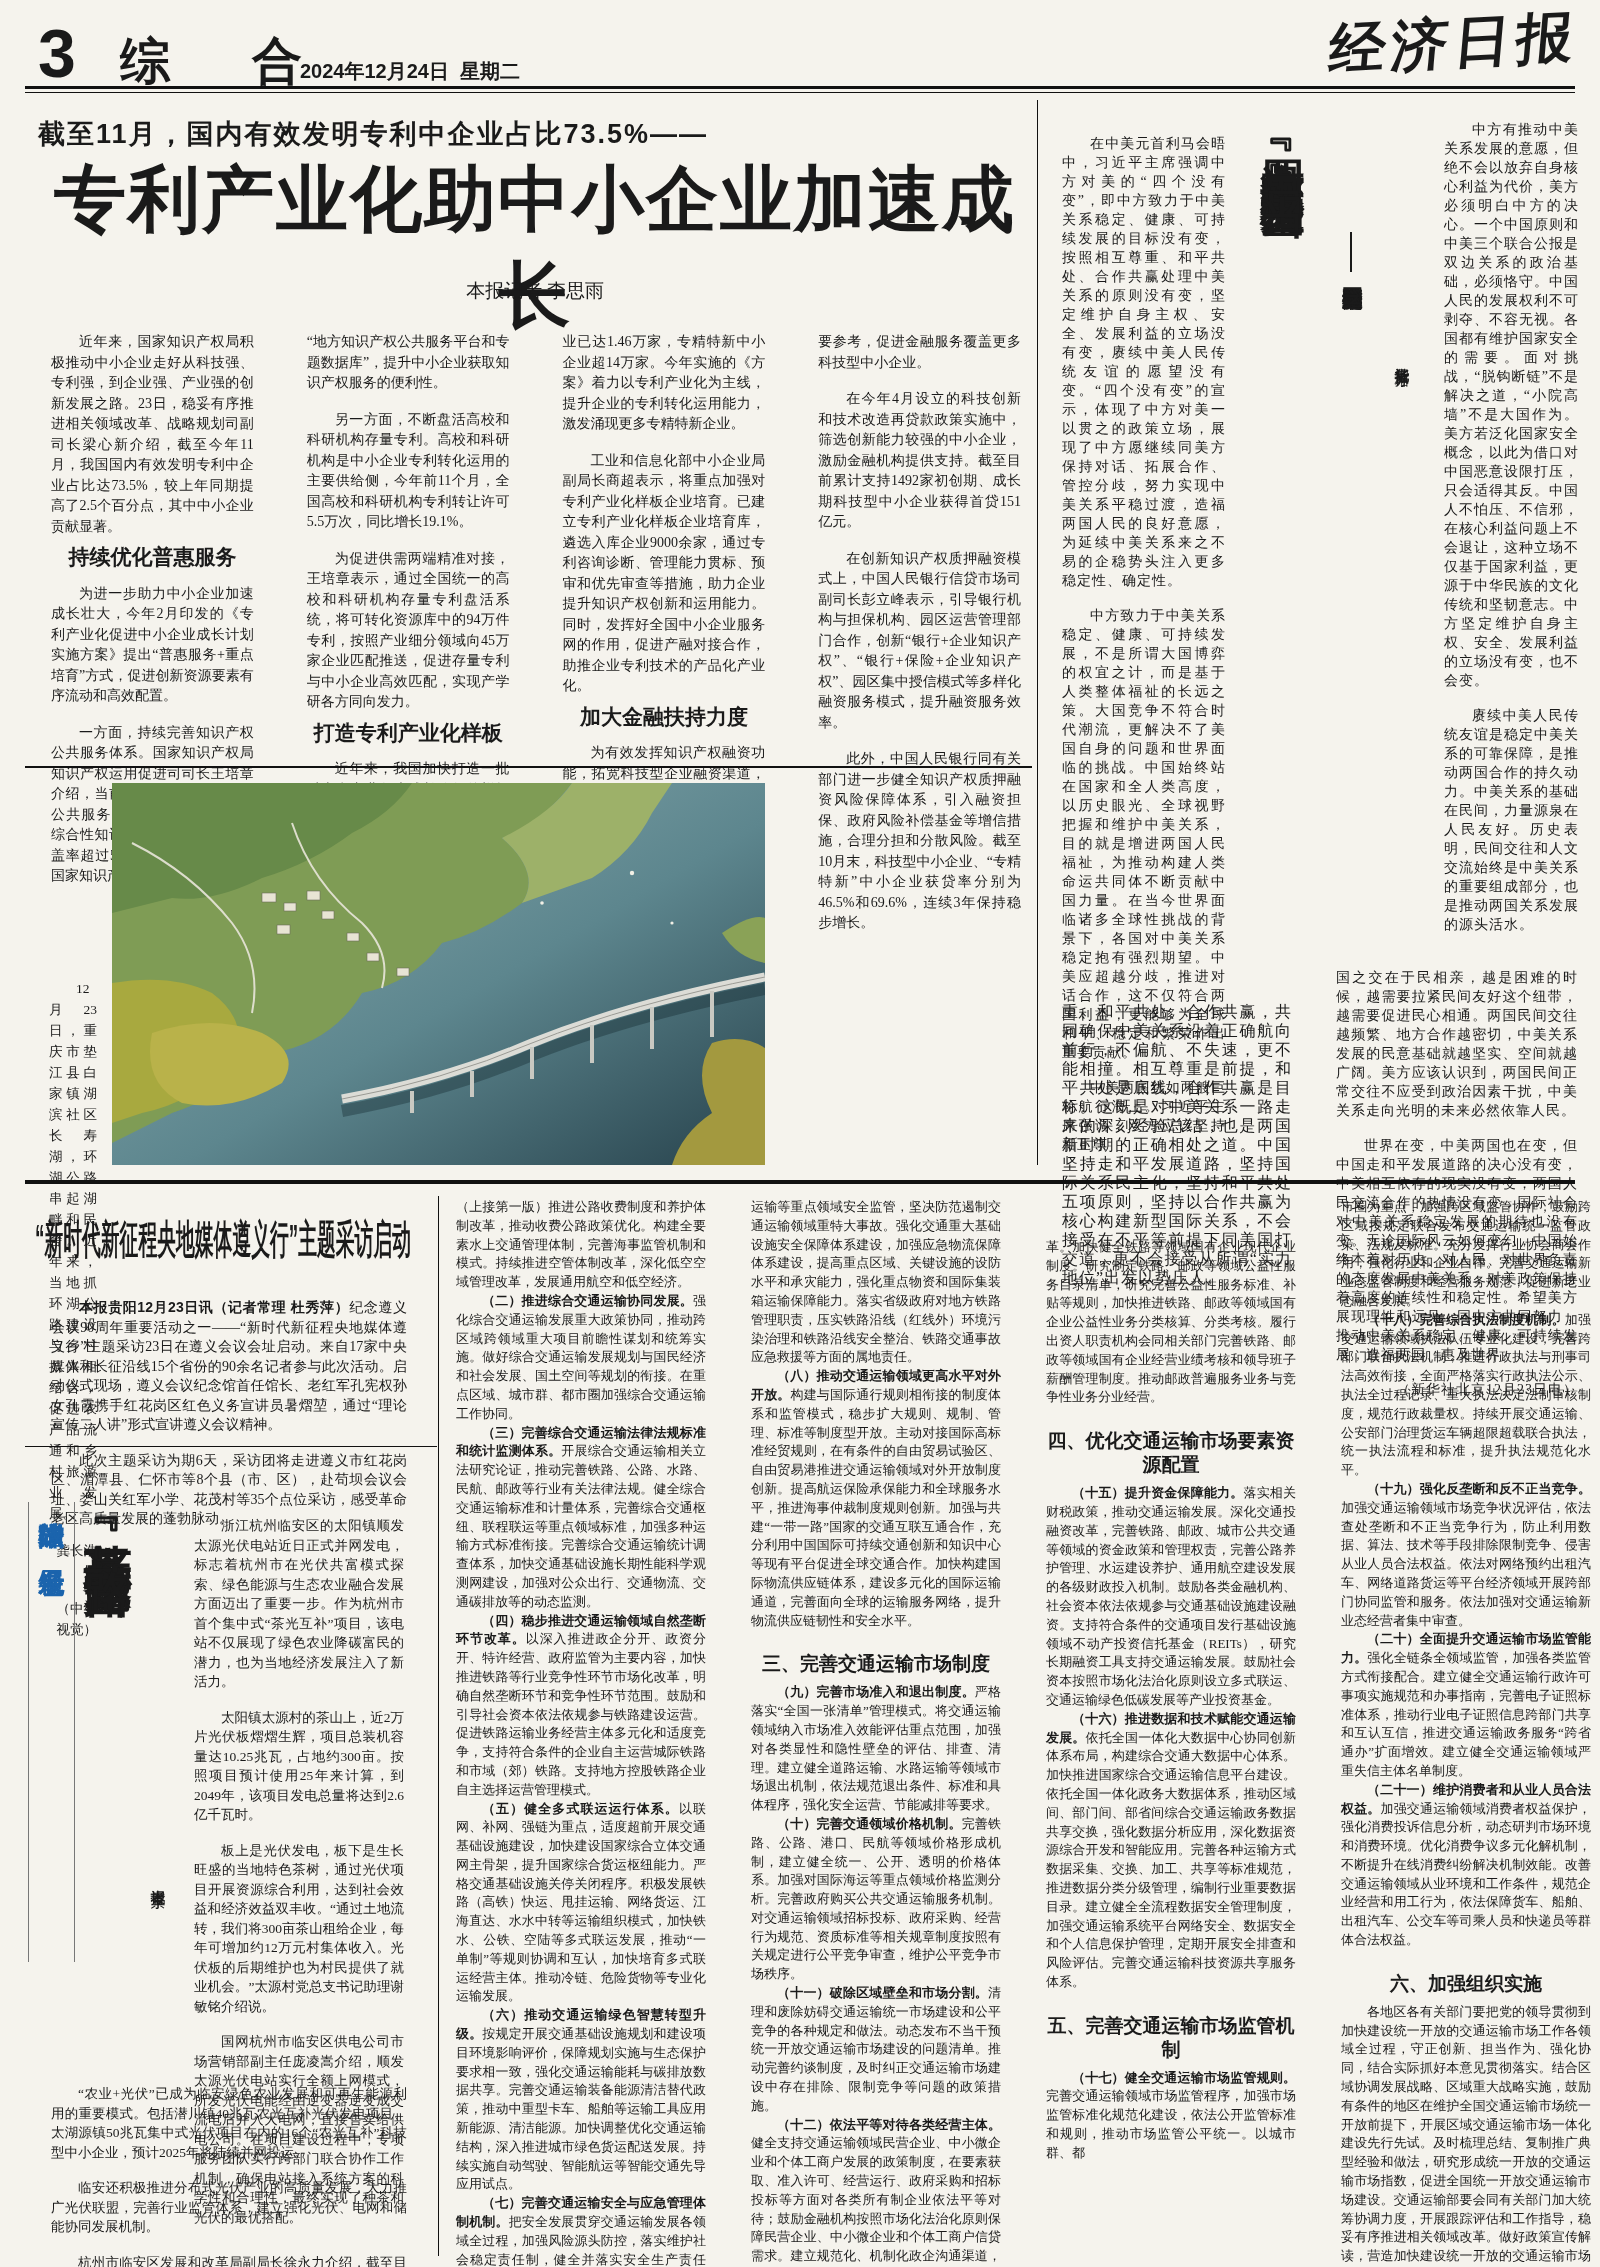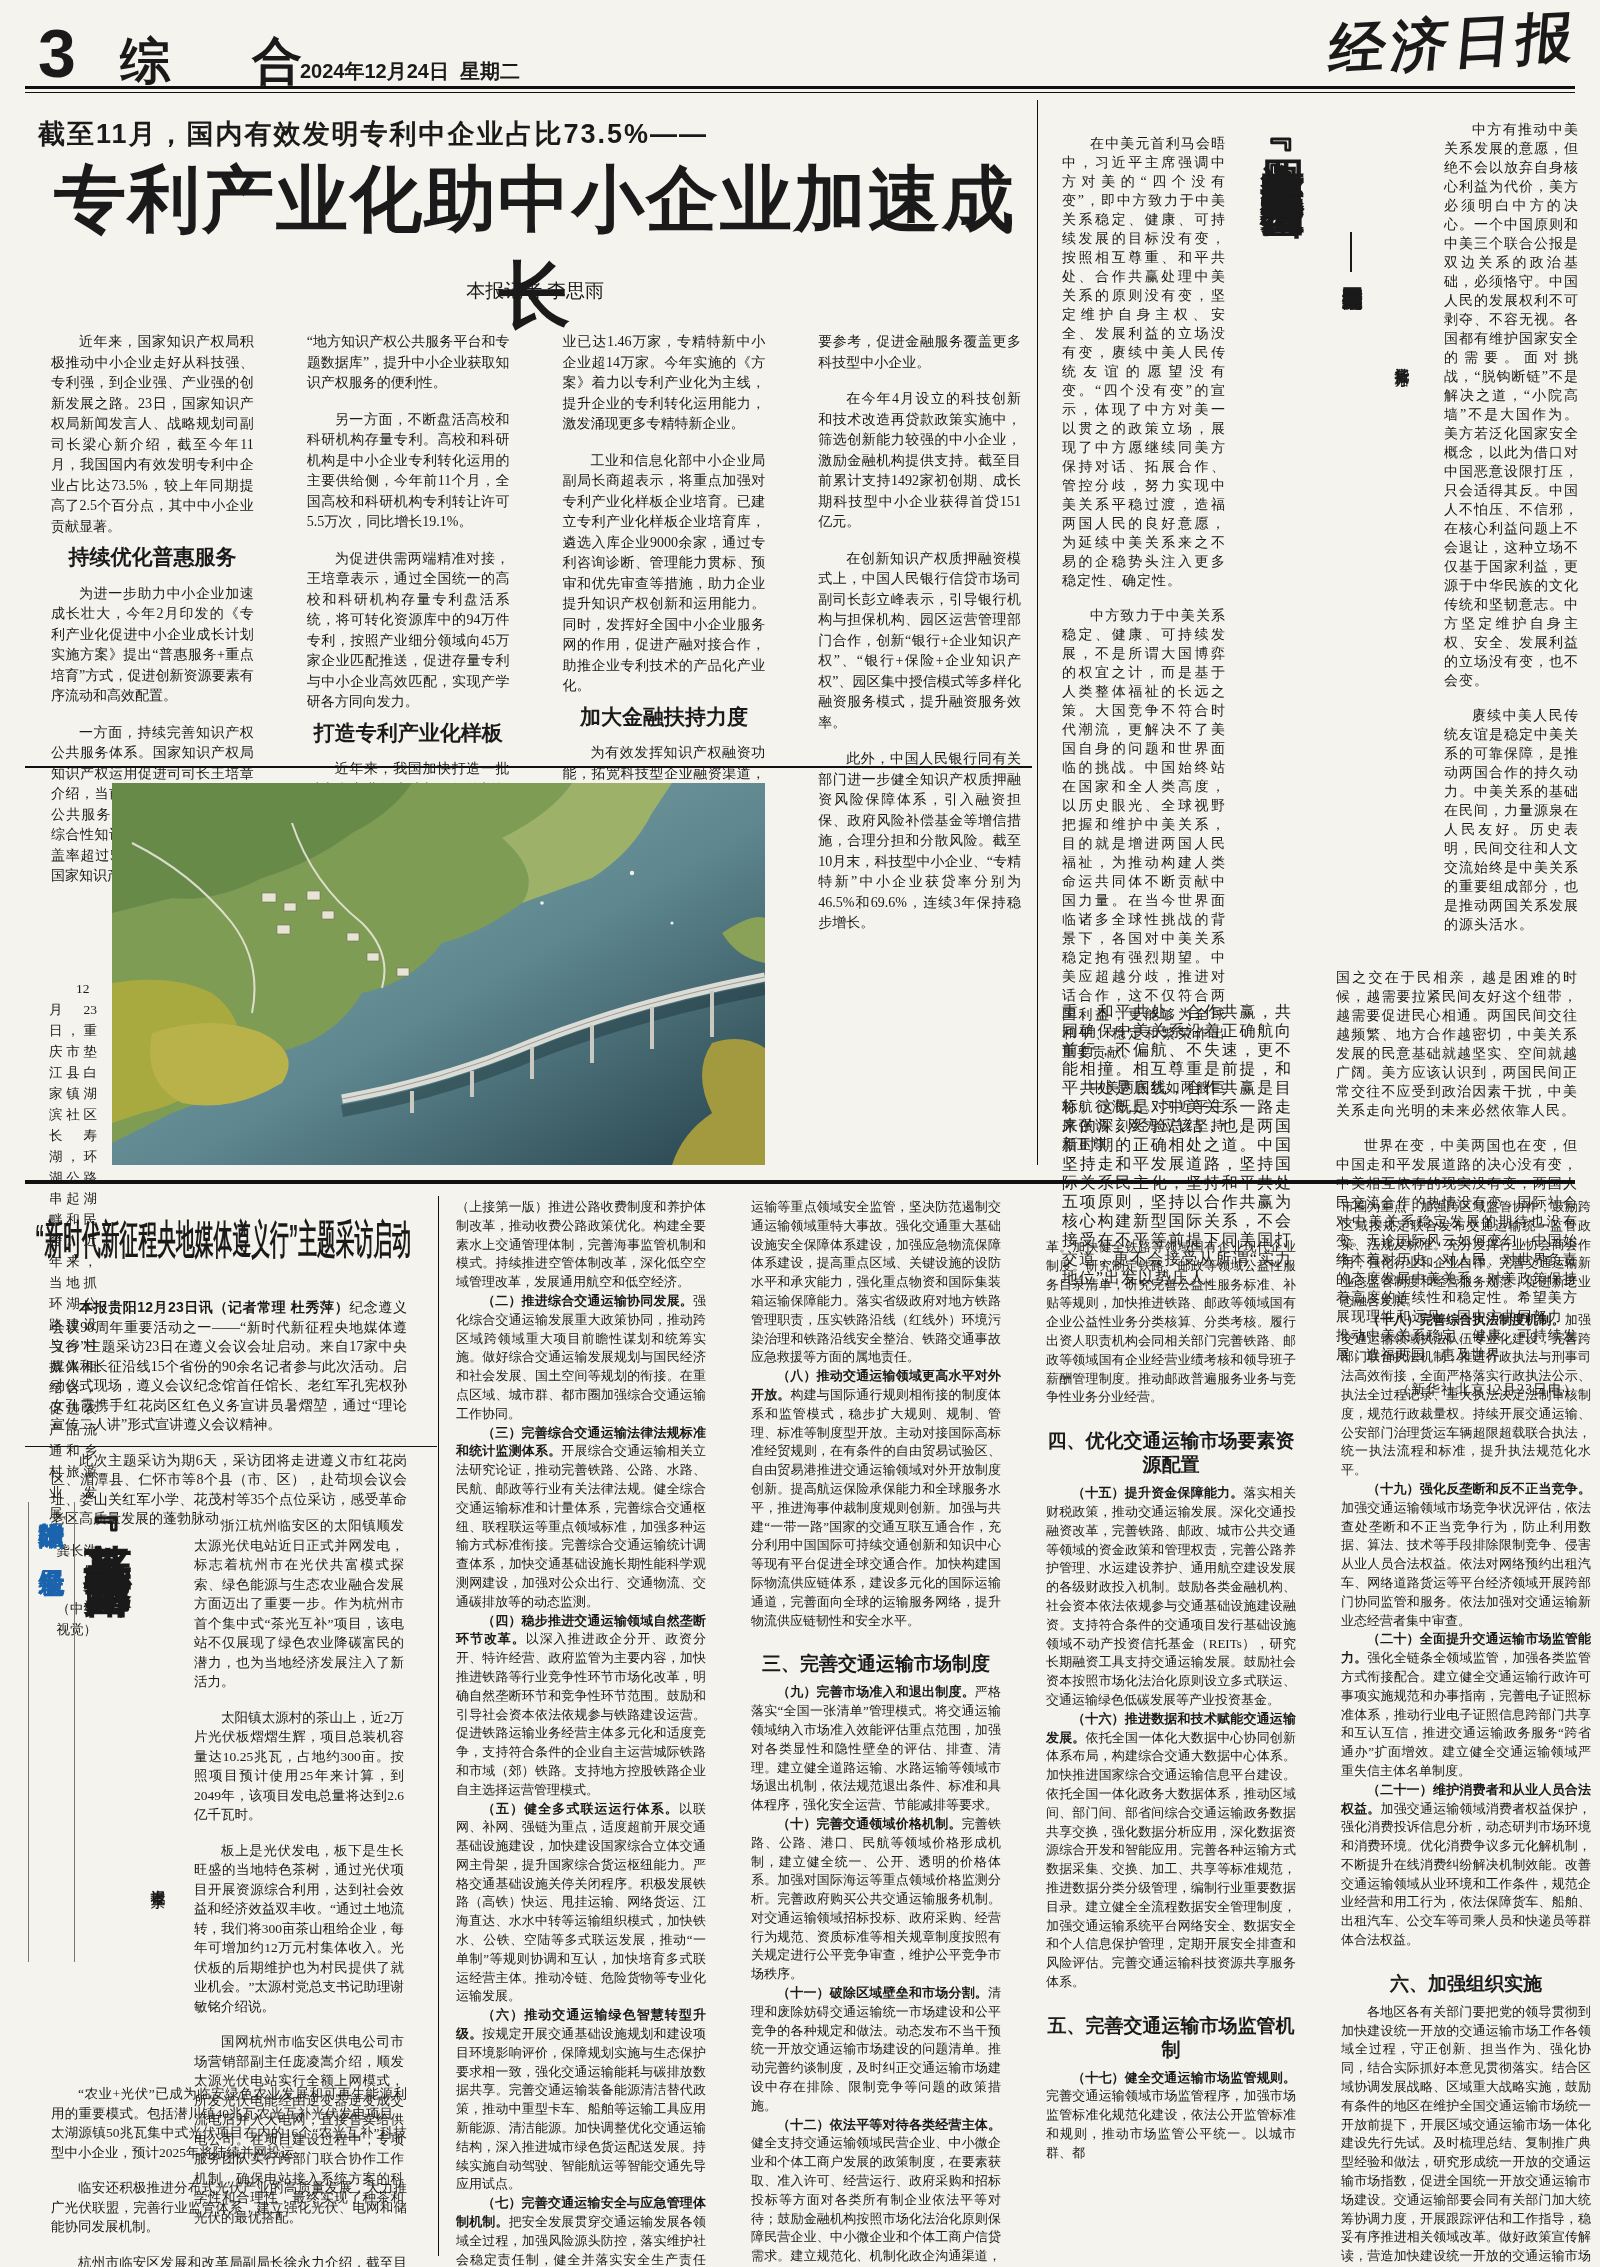--- a/index.html
+++ b/index.html
@@ -69,21 +69,21 @@
   </div>
   <div class="abs" id="masthead">经济日报</div>
   <div class="abs rule" style="left:25px;top:86px;width:1550px;height:3px;"></div>
   <div class="abs rule" style="left:25px;top:92px;width:1550px;height:1px;"></div>
 
   <div class="abs sans" id="lead-kicker">截至11月，国内有效发明专利中企业占比73.5%——</div>
   <div class="abs sans" id="lead-headline">专利产业化助中小企业加速成长</div>
   <div class="abs" id="lead-byline">本报记者 李思雨</div>
   <div class="abs" id="lead-cols">
     <div class="col">
-        <p>近年来，国家知识产权局积极推动中小企业走好从科技强、专利强，到企业强、产业强的创新发展之路。23日，国家知识产权局新闻发言人、战略规划司副司长梁心新介绍，截至今年11月，我国国内有效发明专利中企业占比达73.5%，较上年同期提高了2.5个百分点，其中中小企业贡献显著。</p>
+        <p>近年来，国家知识产权局积极推动中小企业走好从科技强、专利强，到企业强、产业强的创新发展之路。23日，稳妥有序推进相关领域改革、战略规划司副司长梁心新介绍，截至今年11月，我国国内有效发明专利中企业占比达73.5%，较上年同期提高了2.5个百分点，其中中小企业贡献显著。</p>
         <div class="lead-sec">持续优化普惠服务</div>
         <p>为进一步助力中小企业加速成长壮大，今年2月印发的《专利产业化促进中小企业成长计划实施方案》提出“普惠服务+重点培育”方式，促进创新资源要素有序流动和高效配置。</p>
         <p>一方面，持续完善知识产权公共服务体系。国家知识产权局知识产权运用促进司司长王培章介绍，当前国家级知识产权信息公共服务网点达474家，地市级综合性知识产权公共服务机构覆盖率超过50%。同时，优化完善国家知识产权公共服务网，上线</p>
       </div>
     <div class="col">
         <p style="text-indent: 0px;">“地方知识产权公共服务平台和专题数据库”，提升中小企业获取知识产权服务的便利性。</p>
         <p>另一方面，不断盘活高校和科研机构存量专利。高校和科研机构是中小企业专利转化运用的主要供给侧，今年前11个月，全国高校和科研机构专利转让许可5.5万次，同比增长19.1%。</p>
         <p>为促进供需两端精准对接，王培章表示，通过全国统一的高校和科研机构存量专利盘活系统，将可转化资源库中的94万件专利，按照产业细分领域向45万家企业匹配推送，促进存量专利与中小企业高效匹配，实现产学研各方同向发力。</p>
         <div class="lead-sec">打造专利产业化样板</div>
         <p>近年来，我国加快打造一批以专利产业化为成长路径的样板企业，带动更多中小企业创新发展。</p>

